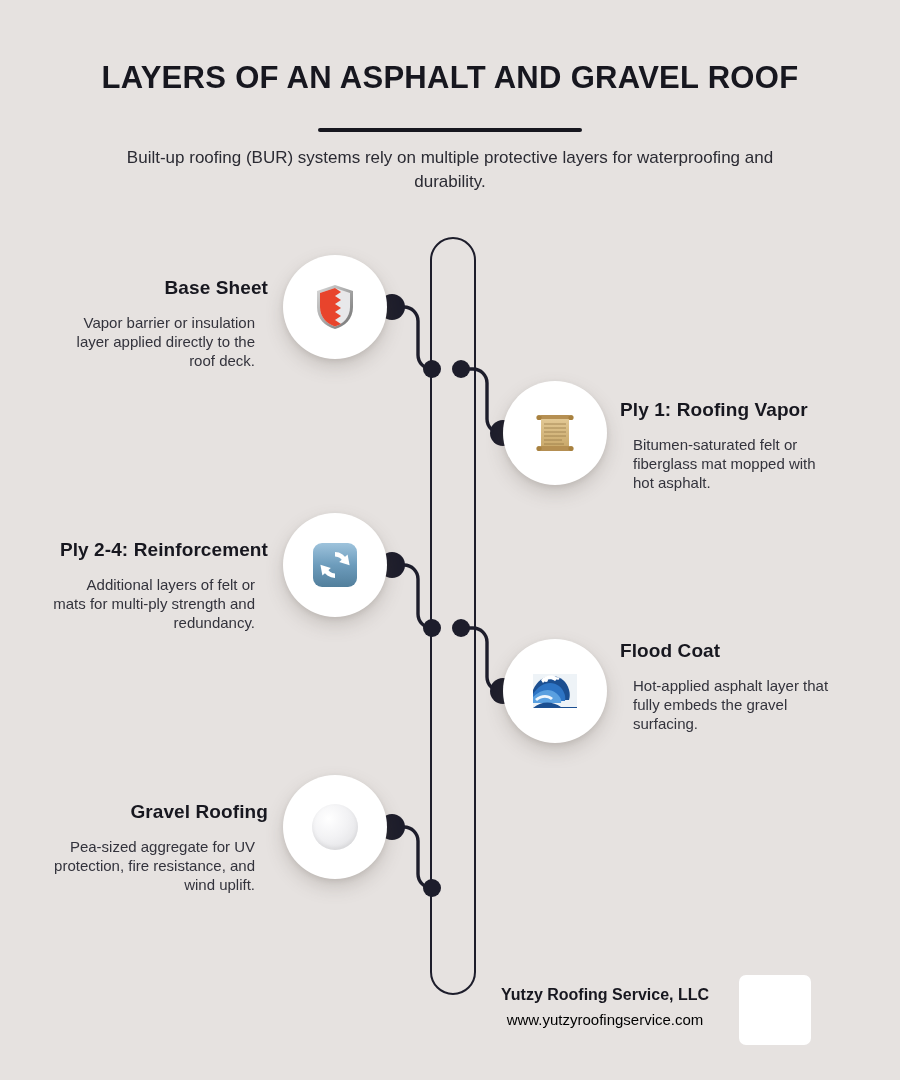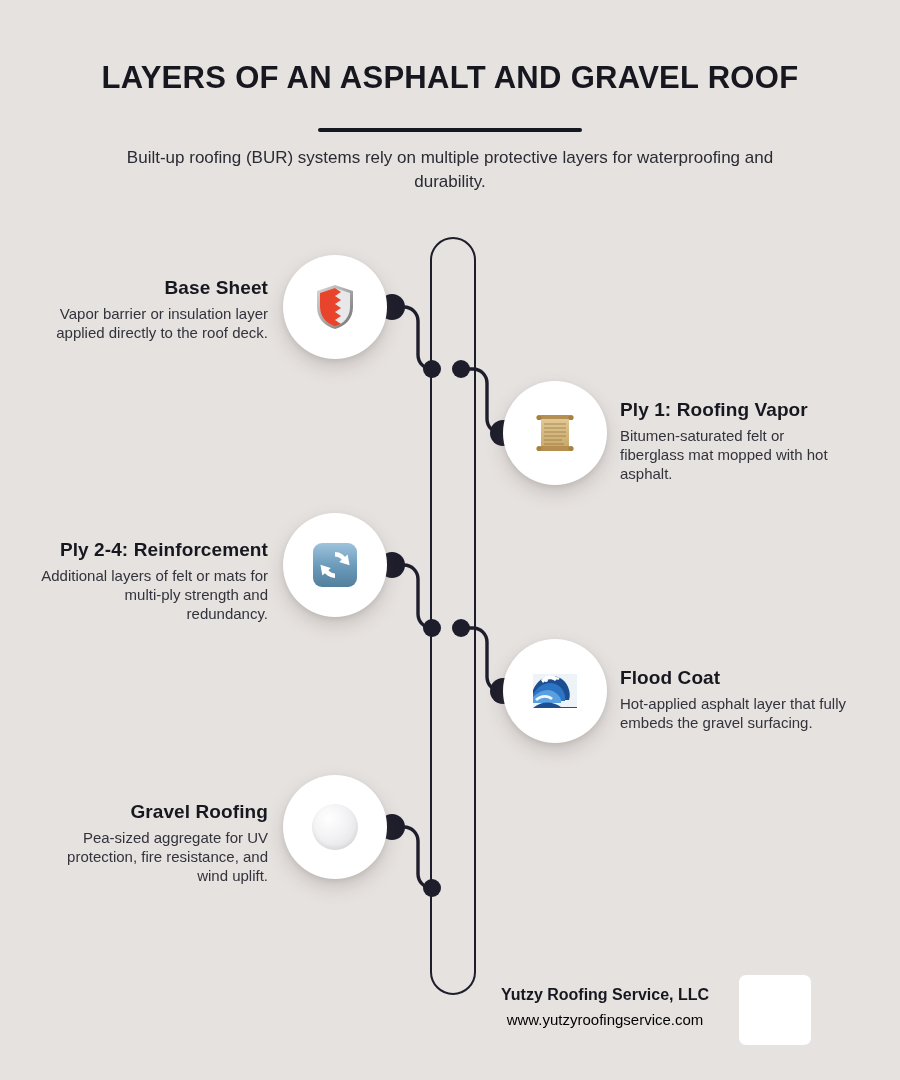--- a/index.html
+++ b/index.html
@@ -69,21 +69,21 @@
 
   
   .block{position:absolute;}
   .block.left{text-align:right;width:228px;left:40px;}
   .block.right{text-align:left;width:228px;left:620px;}
   .block .h{
     font-size:19px;font-weight:bold;color:#17171f;line-height:24px;
     margin:0 0 4px 0;letter-spacing:.1px;
   }
   .block .p{
-    font-size:15px;line-height:19px;color:#33333c;margin:0;
+    font-size:15px;line-height:19px;color:#33333c;margin:13px;
   }
 
   
   .foot-name{
     position:absolute;left:480px;top:986px;width:250px;
     text-align:center;font-size:16px;font-weight:bold;color:#17171f;
   }
   .foot-url{
     position:absolute;left:455px;top:1011px;width:300px;
     text-align:center;font-size:15px;color:#000000;
@@ -212,21 +212,21 @@
         <path d="M2,27 C10,19 19,18 25,23 C29,26 31,30 30,33 L2,33 Z" fill="#5aa0e0"></path>
         <path d="M2,38 C12,30 22,32 30,37 L46,37 L46,38 Z" fill="#1b4f91"></path>
         <path d="M10,10 C14,5 22,4 27,8 L24,11 C20,8 15,9 12,13 Z" fill="#ffffff"></path>
         <circle cx="15" cy="10" r="2" fill="#ffffff"></circle>
           <circle cx="21" cy="7" r="1.6" fill="#ffffff"></circle>
         <circle cx="27" cy="8.5" r="1.3" fill="#ffffff"></circle>
         <path d="M4,29 C10,24 17,24 22,28 L20,30 C16,27 11,27 6,31 Z" fill="#ffffff" opacity="0.9"></path>
       </svg>
     </span>
   </div>
-  <div class="block right" style="top:666px;">
+  <div class="block right" style="top:639px;">
     <p class="h">Flood Coat</p>
     <p class="p">Hot-applied asphalt layer that fully embeds the gravel surfacing.</p>
   </div>
 
   <div class="bubble" style="left:283px;top:775px;">
     <span class="pebble"></span>
   </div>
   <div class="block left" style="top:800px;">
     <p class="h">Gravel Roofing</p>
     <p class="p">Pea-sized aggregate for UV protection, fire resistance, and wind uplift.</p>

